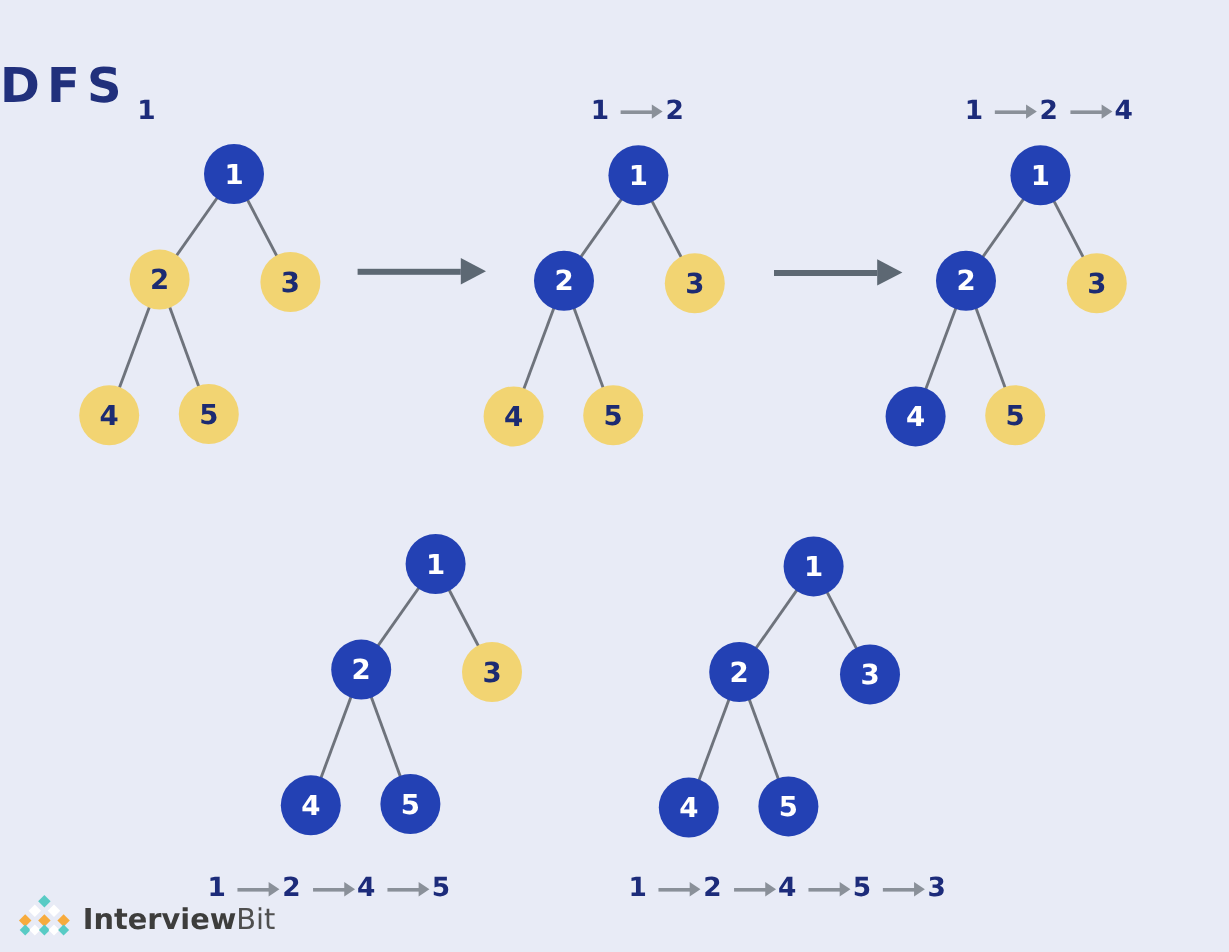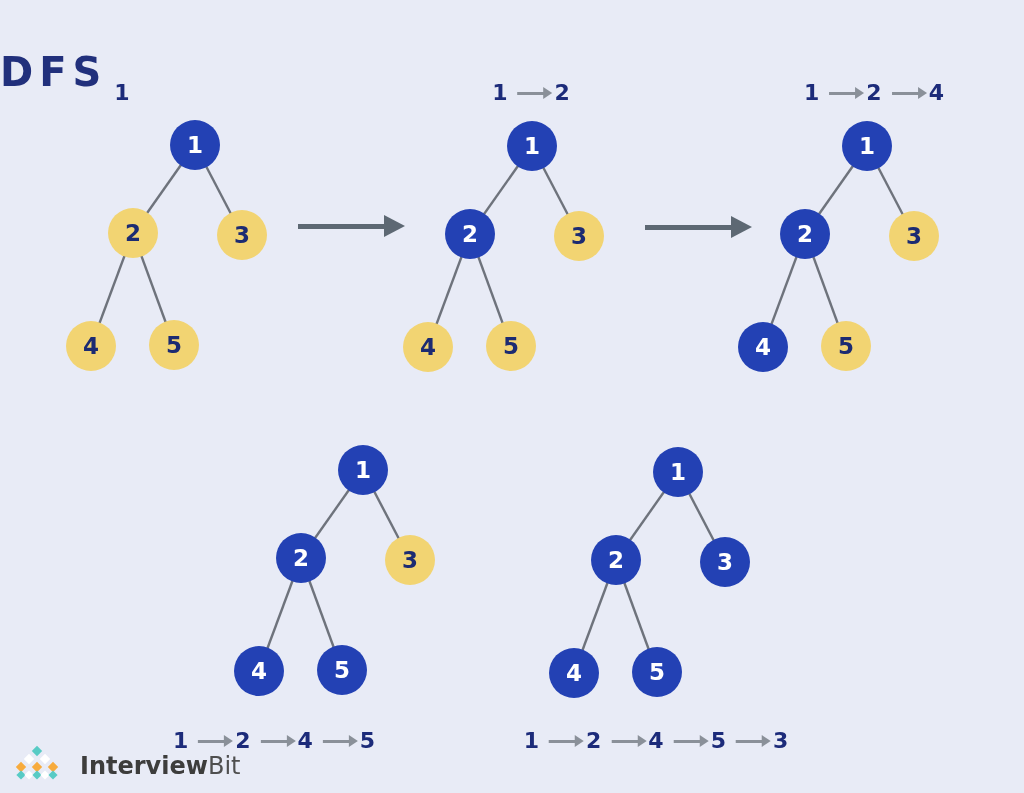--- a/index.html
+++ b/index.html
@@ -24,21 +24,21 @@
   }
   .seq-arrow::after{
     content:"";position:absolute;right:-8px;top:-4.5px;width:0;height:0;
     border-left:9px solid #8a9099;border-top:6px solid transparent;border-bottom:6px solid transparent;
   }
   .flow-arrow{position:absolute;height:5px;background:#5d6873;}
   .flow-arrow::after{
     content:"";position:absolute;right:-21px;top:-8.5px;width:0;height:0;
     border-left:21px solid #5d6873;border-top:11px solid transparent;border-bottom:11px solid transparent;
   }
-  .logo{position:absolute;left:12px;top:744px;display:flex;align-items:center;gap:16px;}
+  .logo{position:absolute;left:12px;top:744px;display:flex;align-items:center;gap:5px;}
   .logo-text{font-size:24px;letter-spacing:0;line-height:1;}
   .logo-text .bold{font-weight:700;color:#3d3d3c;}
   .logo-text .light{font-weight:400;color:#4f4f4f;}
   svg text{font-family:"DejaVu Sans","Liberation Sans",sans-serif;}
 </style>
 </head>
 <body>
 
 <h1 class="page-title">DFS</h1>
 

